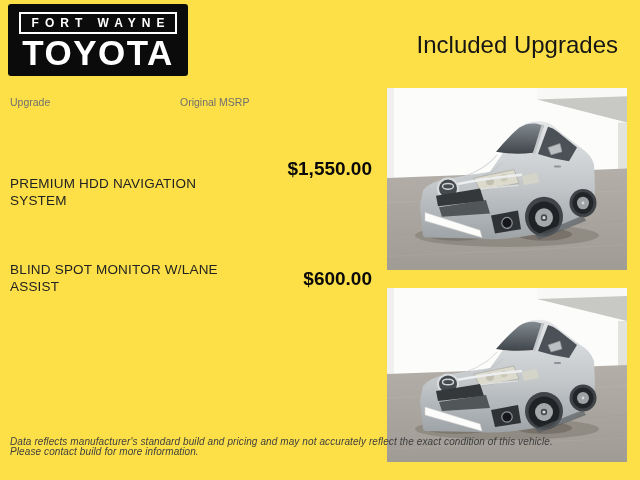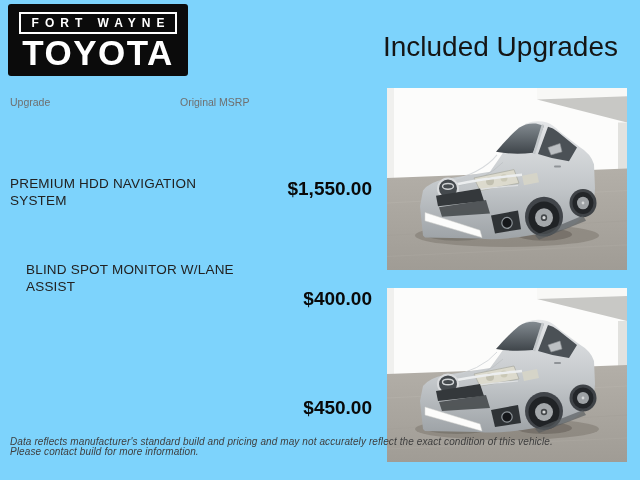--- a/index.html
+++ b/index.html
@@ -1,50 +1,50 @@
 <!DOCTYPE html>
 <html><head>
 <meta charset="utf-8">
 <style>
   html,body{margin:0;padding:0;background:#ffffff;}
   .page{
-    position:relative;width:640px;height:480px;background:#7dd3fc;
+    position:relative;width:640px;height:480px;background:#fde047;
     font-family:"Liberation Sans", sans-serif;overflow:hidden;
   }
   
   .logo{
     position:absolute;left:8px;top:4px;width:180px;height:72px;
     background:#0b0b0b;border-radius:3px;box-sizing:border-box;
   }
   .logo-dealer-box{
     margin:8px 11px 0;border:2px solid #ffffff;height:22px;
     display:flex;align-items:center;justify-content:center;box-sizing:border-box;
   }
   .logo-dealer{
     color:#ffffff;font-weight:bold;font-size:12px;
     letter-spacing:6px;text-indent:6px;white-space:nowrap;
   }
   .logo-brand{
     color:#ffffff;font-weight:bold;font-size:35px;letter-spacing:1.5px;
     text-align:center;line-height:37px;margin-top:0;white-space:nowrap;
   }
   
-  .title{position:absolute;top:31px;right:22px;font-size:28px;color:#151515;white-space:nowrap;}
+  .title{position:absolute;top:31px;right:22px;font-size:24px;color:#151515;white-space:nowrap;}
   
   .col-upgrade{position:absolute;left:10px;top:96px;font-size:10.5px;color:#6f6f6f;}
   .col-msrp{position:absolute;left:180px;top:96px;width:192px;font-size:10.5px;color:#6f6f6f;}
   .row-name{
     position:absolute;left:10px;width:244px;font-size:13.5px;color:#222222;
     line-height:16.5px;letter-spacing:0.2px;
   }
   .row-price{
     position:absolute;left:180px;width:192px;text-align:right;
-    font-weight:bold;font-size:19px;color:#090909;white-space:nowrap;margin-top:20px;
+    font-weight:bold;font-size:19px;color:#090909;white-space:nowrap;
   }
-  .r1n{top:176px;} .r2n{top:262px;margin-left:16px;} .r3n{top:382px;}
+  .r1n{top:176px;} .r2n{top:262px;} .r3n{top:382px;}
   .r1p{top:158px;} .r2p{top:268px;} .r3p{top:377px;}
   
   .photo{position:absolute;left:387px;width:240px;}
   .photo1{top:88px;height:182px;}
   .photo2{top:288px;height:174px;}
   .photo svg{display:block;width:100%;height:100%;}
   
   .disclaimer{
     position:absolute;left:10px;top:437px;font-size:10px;font-style:italic;
     color:#3e3e3e;line-height:9.6px;letter-spacing:0.1px;white-space:nowrap;
@@ -64,23 +64,22 @@
 
   <div class="title">Included Upgrades</div>
 
   <div class="col-upgrade">Upgrade</div>
   <div class="col-msrp">Original MSRP</div>
 
   <div class="row-name r1n">PREMIUM HDD NAVIGATION SYSTEM</div>
   <div class="row-price r1p">$1,550.00</div>
 
   <div class="row-name r2n">BLIND SPOT MONITOR W/LANE ASSIST</div>
-  <div class="row-price r2p">$400.00</div>
+  <div class="row-price r2p">$600.00</div>
 
-  <div class="row-price r3p">$450.00</div>
 
   <svg width="0" height="0" style="position:absolute" aria-hidden="true">
     <defs>
       <linearGradient id="gBody" x1="0" y1="0" x2="0" y2="1">
         <stop offset="0" stop-color="#e4e6e8"></stop>
         <stop offset="0.55" stop-color="#c3c7ca"></stop>
         <stop offset="1" stop-color="#9ea3a7"></stop>
       </linearGradient>
       <linearGradient id="gGlass" x1="0" y1="0" x2="0" y2="1">
         <stop offset="0" stop-color="#828a90"></stop>

